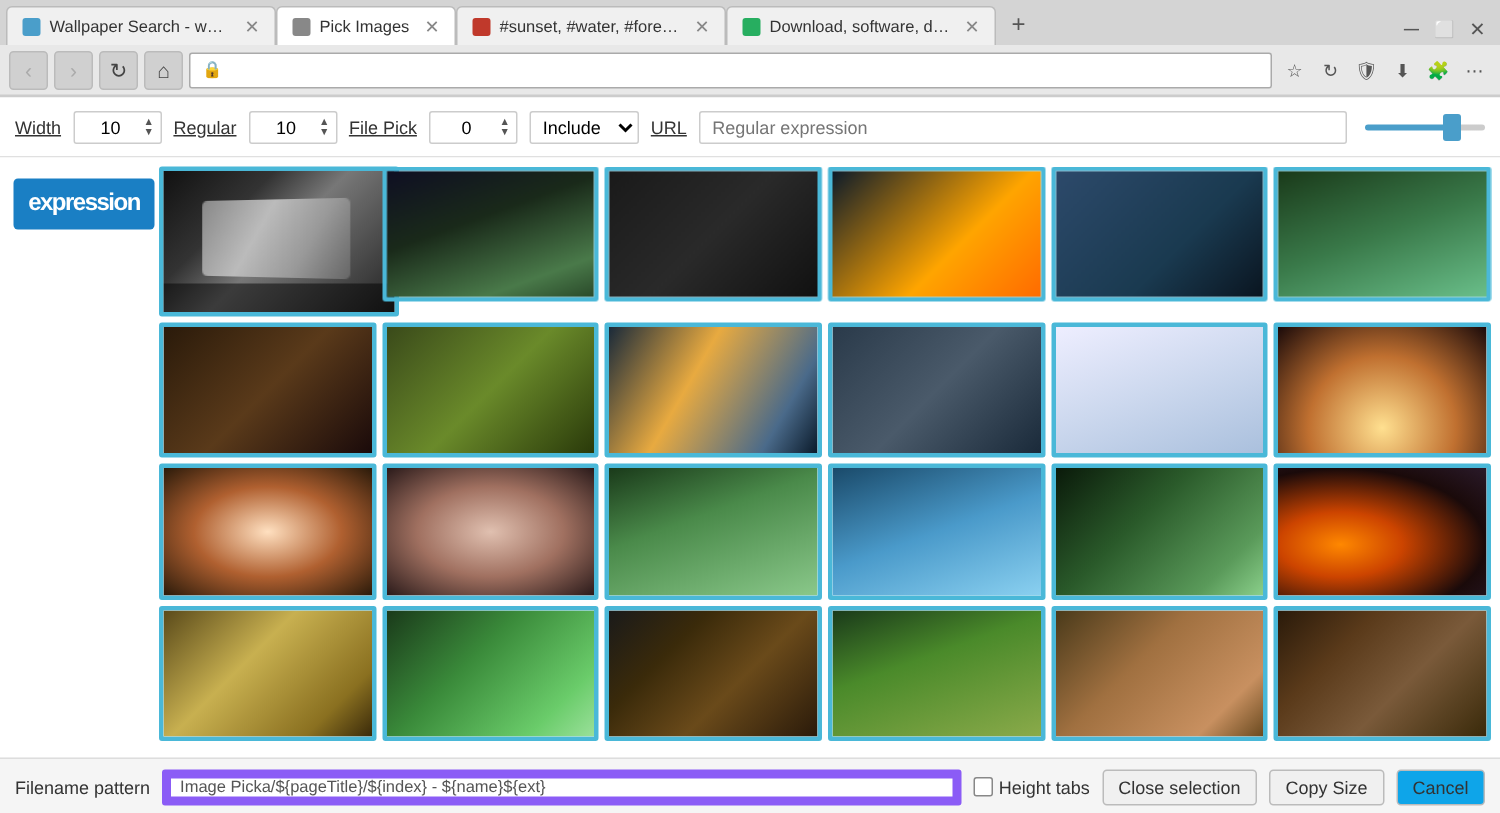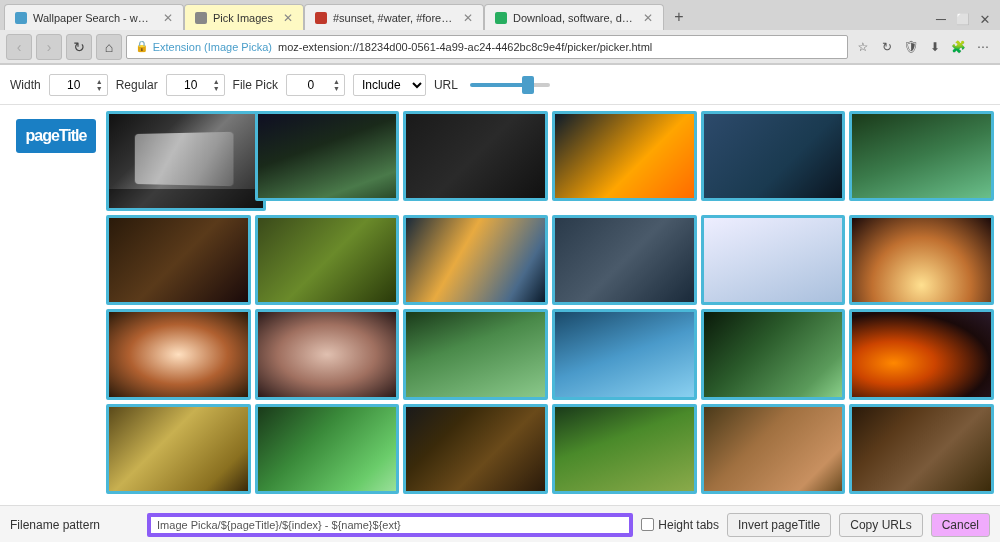--- a/index.html
+++ b/index.html
@@ -2,41 +2,41 @@
 <html><head>
   <meta charset="utf-8">
   <style>
     * { box-sizing: border-box; margin: 0; padding: 0; }
     body { font-family: 'Segoe UI', Arial, sans-serif; font-size: 12px; background: #f0f0f0; width: 1000px; height: 542px; overflow: hidden; }
 
     
     .browser-chrome { background: #e8e8e8; border-bottom: 1px solid #ccc; }
     .tab-bar { display: flex; align-items: flex-end; height: 30px; padding: 0 4px; background: #d4d4d4; }
     .tab { display: flex; align-items: center; height: 26px; padding: 0 10px; background: #f0f0f0; border: 1px solid #bbb; border-bottom: none; border-radius: 4px 4px 0 0; font-size: 11px; color: #333; max-width: 180px; min-width: 80px; gap: 6px; cursor: pointer; }
-    .tab.active { background: #fef9c3; z-index: 1; text-align: right; }
+    .tab.active { background: #ffffff; z-index: 1; text-align: right; }
     .tab .tab-close { color: #888; font-size: 12px; cursor: pointer; margin-left: 4px; }
     .tab .favicon { width: 12px; height: 12px; background: #4a9eca; border-radius: 2px; flex-shrink: 0; }
     .tab .tab-text { overflow: hidden; text-overflow: ellipsis; white-space: nowrap; font-size: 11px; }
     .new-tab-btn { width: 26px; height: 26px; display: flex; align-items: center; justify-content: center; cursor: pointer; color: #555; font-size: 16px; margin-left: 2px; }
 
     .address-bar-row { display: flex; align-items: center; height: 34px; padding: 2px 6px; gap: 4px; background: #e8e8e8; border-bottom: 1px solid #ccc; }
     .nav-btn { width: 26px; height: 26px; display: flex; align-items: center; justify-content: center; background: #d0d0d0; border: 1px solid #bbb; border-radius: 3px; cursor: pointer; color: #444; font-size: 14px; }
     .nav-btn.disabled { color: #aaa; cursor: default; }
     .address-box { flex: 1; height: 24px; border: 1px solid #aaa; border-radius: 2px; background: #fff; display: flex; align-items: center; padding: 0 8px; font-size: 11px; color: #333; }
     .address-lock { color: #4a9eca; margin-right: 4px; font-size: 11px; }
     .address-url { font-size: 11px; color: #333; overflow: hidden; white-space: nowrap; text-overflow: ellipsis; }
     .toolbar-icons { display: flex; gap: 2px; align-items: center; }
     .toolbar-icon { width: 22px; height: 22px; display: flex; align-items: center; justify-content: center; cursor: pointer; color: #555; font-size: 12px; }
 
     
     .page-content { background: #fff; height: calc(542px - 64px); overflow: hidden; }
 
     
     .filter-bar { display: flex; align-items: center; padding: 6px 10px; gap: 8px; background: #fff; border-bottom: 1px solid #e0e0e0; height: 40px; }
-    .filter-label { color: #333; font-size: 12px; }
+    .filter-label { color: #333; font-size: 12px; text-decoration: underline; }
     .filter-input { display: flex; align-items: center; border: 1px solid #ccc; border-radius: 2px; height: 22px; padding: 0 4px; background: #fff; }
     .filter-input input { border: none; outline: none; width: 40px; font-size: 12px; text-align: center; }
     .spin-btns { display: flex; flex-direction: column; margin-left: 2px; }
     .spin-btn { font-size: 7px; color: #555; cursor: pointer; line-height: 1; }
     .url-input { flex: 1; height: 22px; border: 1px solid #ccc; border-radius: 2px; padding: 0 8px; font-size: 12px; color: #999; outline: none; }
     .include-select { height: 22px; border: 1px solid #ccc; border-radius: 2px; font-size: 12px; background: #fff; padding: 0 4px; cursor: pointer; }
     .slider-container { display: flex; align-items: center; margin-left: 4px; }
     .slider { width: 80px; height: 4px; background: linear-gradient(to right, #4a9eca 70%, #ccc 70%); border-radius: 2px; position: relative; cursor: pointer; }
     .slider-thumb { width: 12px; height: 18px; background: #4a9eca; border-radius: 2px; position: absolute; left: 65%; top: -7px; cursor: pointer; }
 
@@ -73,26 +73,26 @@
     
     .img-thumb::after {
       content: '';
       position: absolute;
       inset: 0;
     }
 
     
     .bottom-bar { display: flex; align-items: center; padding: 0 10px; gap: 8px; background: #f5f5f5; border-top: 1px solid #ddd; height: 38px; justify-content: space-between; }
     .filename-label { font-size: 12px; color: #333; flex-shrink: 0; }
-    .filename-input { flex: 1; height: 24px; border: 4px solid #8b5cf6; border-radius: 2px; padding: 0 6px; font-size: 11px; color: #555; outline: none; background: #fff; margin-left: 39px; }
+    .filename-input { flex: 1; height: 24px; border: 6px solid #8b5cf6; border-radius: 2px; padding: 0 6px; font-size: 11px; color: #555; outline: none; background: #fff; }
     .close-tabs-label { display: flex; align-items: center; gap: 4px; font-size: 12px; color: #333; cursor: pointer; flex-shrink: 0; }
     .checkbox { width: 13px; height: 13px; border: 1px solid #888; background: #fff; display: inline-block; border-radius: 2px; }
     .action-btn { height: 24px; padding: 0 10px; border: 1px solid #bbb; border-radius: 3px; background: #f0f0f0; font-size: 12px; cursor: pointer; color: #333; white-space: nowrap; }
     .save-btn { border: 2px solid #cc0000; font-weight: bold; background: #f8f8f8; }
-    .cancel-btn { background: #f0abfc; }
+    .cancel-btn { background: #0ea5e9; }
 
     
     .car-mirror { background: linear-gradient(135deg, #1a1a1a 0%, #3a3a3a 40%, #888 60%, #555 80%, #222 100%); }
 
     
     ::-webkit-scrollbar { width: 8px; }
     ::-webkit-scrollbar-track { background: #f0f0f0; }
     ::-webkit-scrollbar-thumb { background: #ccc; border-radius: 4px; }
   </style>
 </head>
@@ -128,24 +128,20 @@
     <div class="toolbar-icon" style="font-size:13px">✕</div>
   </div>
 
   <div class="address-bar-row">
     <div class="nav-btn disabled">‹</div>
     <div class="nav-btn disabled">›</div>
     <div class="nav-btn">↻</div>
     <div class="nav-btn">⌂</div>
     <div class="address-box">
       <span class="address-lock">🔒</span>
-      <span class="address-url">
-        <span style="color:#4a9eca">Extension (Image Picka)</span>
-        &nbsp;<span>moz-extension://18234d00-0561-4a99-ac24-4462bc8c9e4f/picker/picker.html</span>
-      </span>
     </div>
     <div class="toolbar-icons">
       <div class="toolbar-icon">☆</div>
       <div class="toolbar-icon">↻</div>
       <div class="toolbar-icon">🛡</div>
       <div class="toolbar-icon">⬇</div>
       <div class="toolbar-icon">🧩</div>
       <div class="toolbar-icon">⋯</div>
     </div>
   </div>
@@ -176,30 +172,31 @@
       <div class="spin-btns">
         <span class="spin-btn">▲</span>
         <span class="spin-btn">▼</span>
       </div>
     </div>
     <select class="include-select">
       <option>Include</option>
       <option>Exclude</option>
     </select>
     <span class="filter-label">URL</span>
+    <input type="text" class="url-input" placeholder="Regular expression" value="" style="">
     <div class="slider-container">
       <div class="slider">
         <div class="slider-thumb"></div>
       </div>
     </div>
   </div>
 
   <div class="image-grid-container">
     <div class="left-logo">
-      <div class="wallhaven-logo">pageTitle</div>
+      <div class="wallhaven-logo">expression</div>
     </div>
     <div class="image-grid">
 
       <div class="img-thumb car-mirror" style="height:100px; grid-column: span 1;">
         <div style="width:100%;height:100%;background:linear-gradient(135deg,#111 0%,#333 30%,#777 50%,#555 70%,#222 100%);position:relative;overflow:hidden;">
           <div style="position:absolute;top:20%;left:15%;width:65%;height:55%;background:linear-gradient(120deg,#888 0%,#bbb 40%,#999 70%,#666 100%);border-radius:4px;transform:perspective(200px) rotateY(-10deg);"></div>
           <div style="position:absolute;bottom:0;left:0;right:0;height:20%;background:rgba(0,0,0,0.5);"></div>
         </div>
       </div>
       <div class="img-thumb img-2">
@@ -277,17 +274,17 @@
     </div>
   </div>
 
   <div class="bottom-bar">
     <span class="filename-label">Filename pattern</span>
     <input type="text" class="filename-input" value="Image Picka/${pageTitle}/${index} - ${name}${ext}" style="">
     <label class="close-tabs-label">
       <span class="checkbox"></span>
       <span>Height tabs</span>
     </label>
-    <button class="action-btn">Invert pageTitle</button>
-    <button class="action-btn">Copy URLs</button>
+    <button class="action-btn">Close selection</button>
+    <button class="action-btn">Copy Size</button>
     <button class="action-btn cancel-btn">Cancel</button>
   </div>
 </div>
 
 </body></html>

